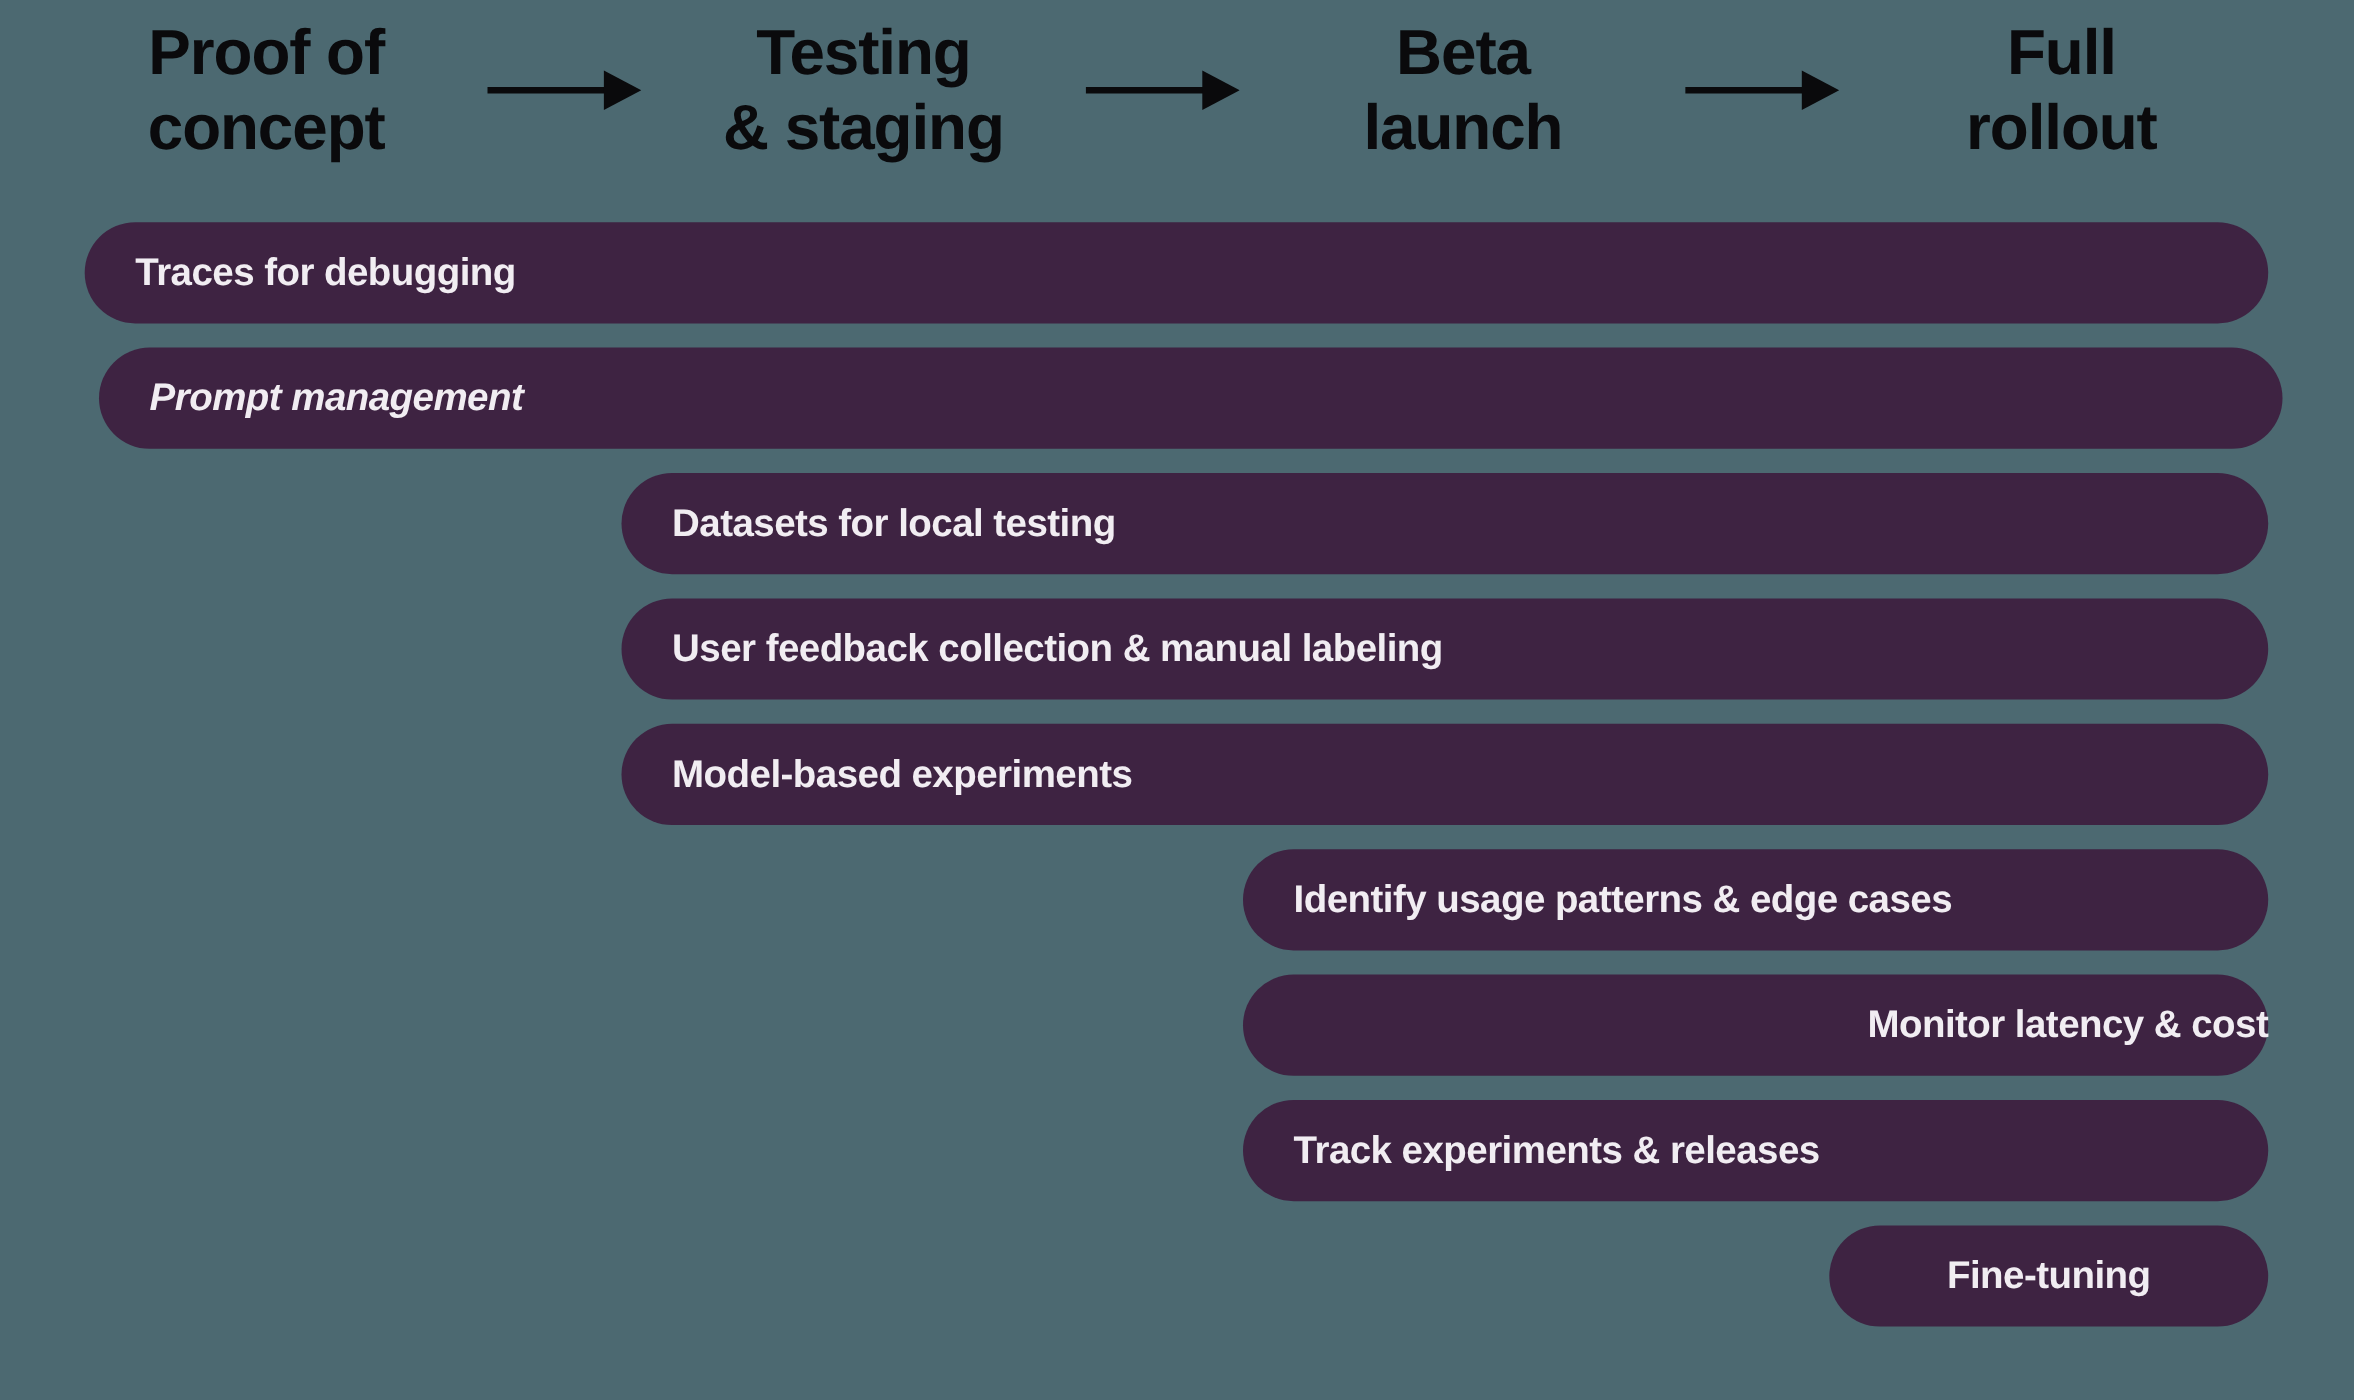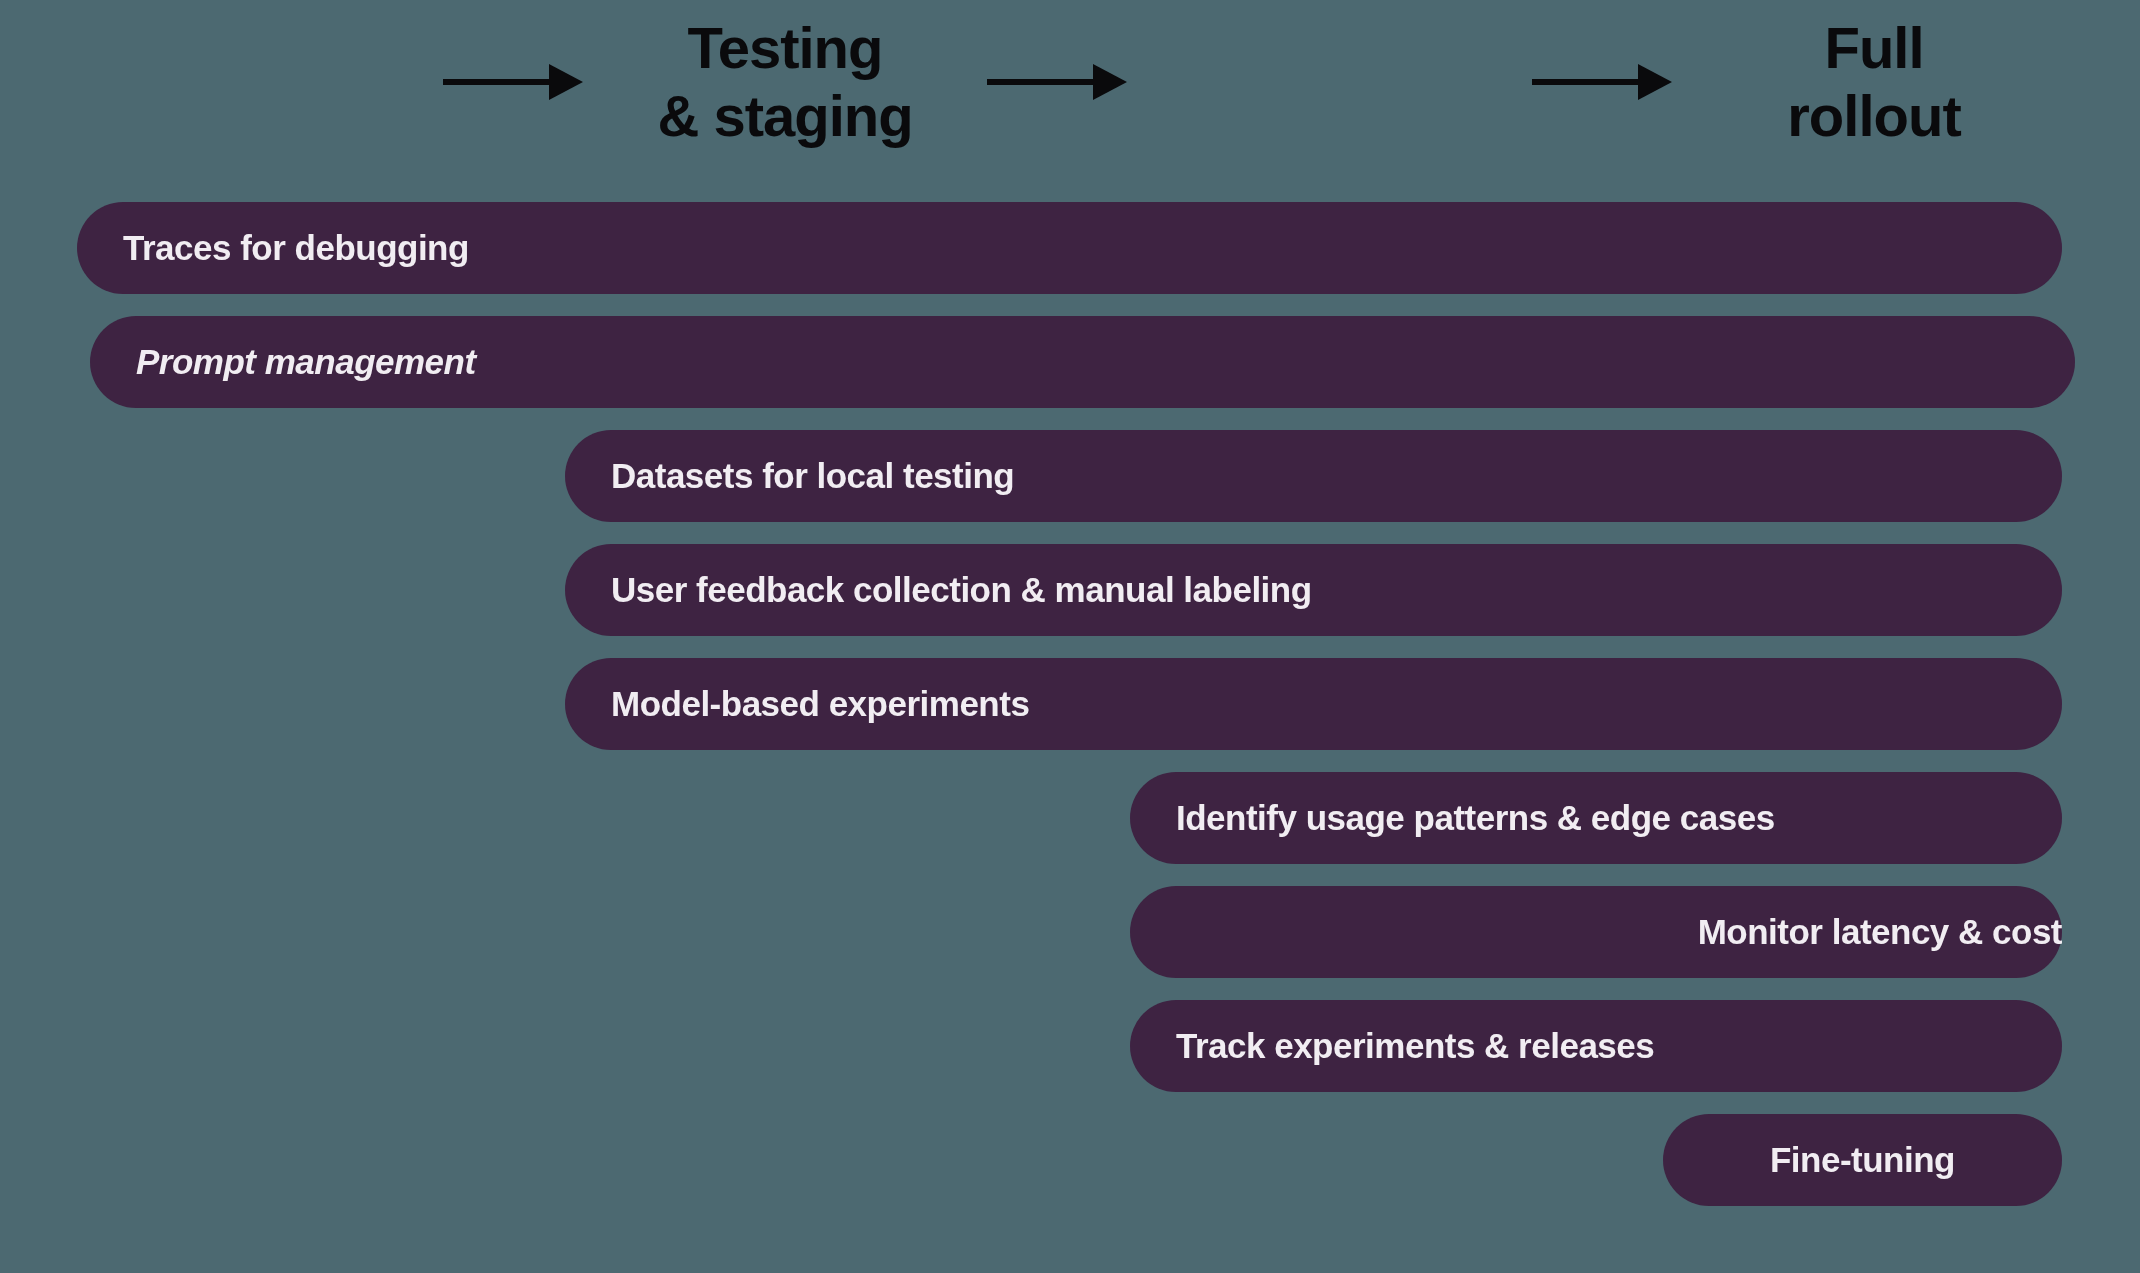--- a/index.html
+++ b/index.html
@@ -63,22 +63,26 @@
     font-weight: 700;
     letter-spacing: -0.5px;
     white-space: nowrap;
   }
 </style>
 </head>
 <body>
 
 <div id="canvas">
 
+  <div class="phase p0">Proof of
+concept</div>
   <div class="phase p1">Testing
 &amp; staging</div>
+  <div class="phase p2">Beta
+launch</div>
   <div class="phase p3">Full
 rollout</div>
 
   <svg class="arrow a0" viewBox="0 0 140 40" xmlns="http://www.w3.org/2000/svg">
     <line x1="0" y1="20" x2="110" y2="20" stroke="#0A0A0C" stroke-width="6"></line>
     <polygon points="106,2 140,20 106,38" fill="#0A0A0C"></polygon>
   </svg>
   <svg class="arrow a1" viewBox="0 0 140 40" xmlns="http://www.w3.org/2000/svg">
     <line x1="0" y1="20" x2="110" y2="20" stroke="#0A0A0C" stroke-width="6"></line>
     <polygon points="106,2 140,20 106,38" fill="#0A0A0C"></polygon>

